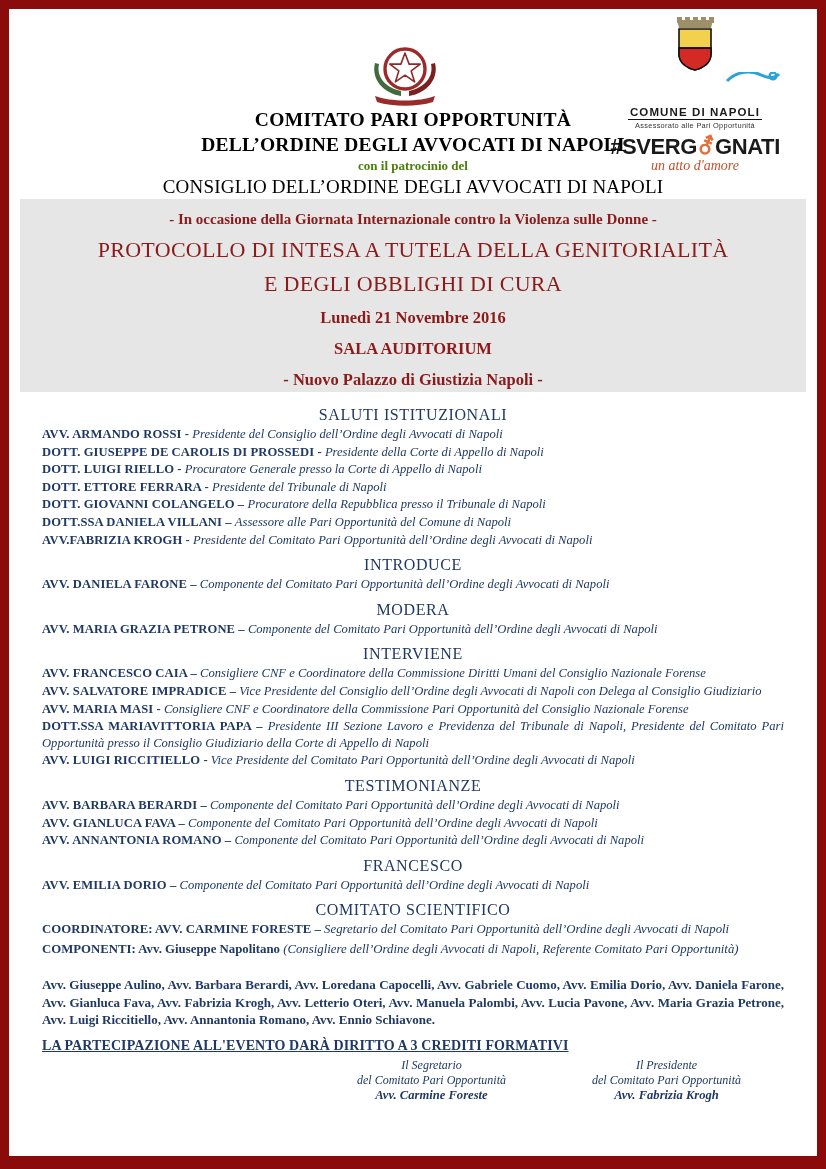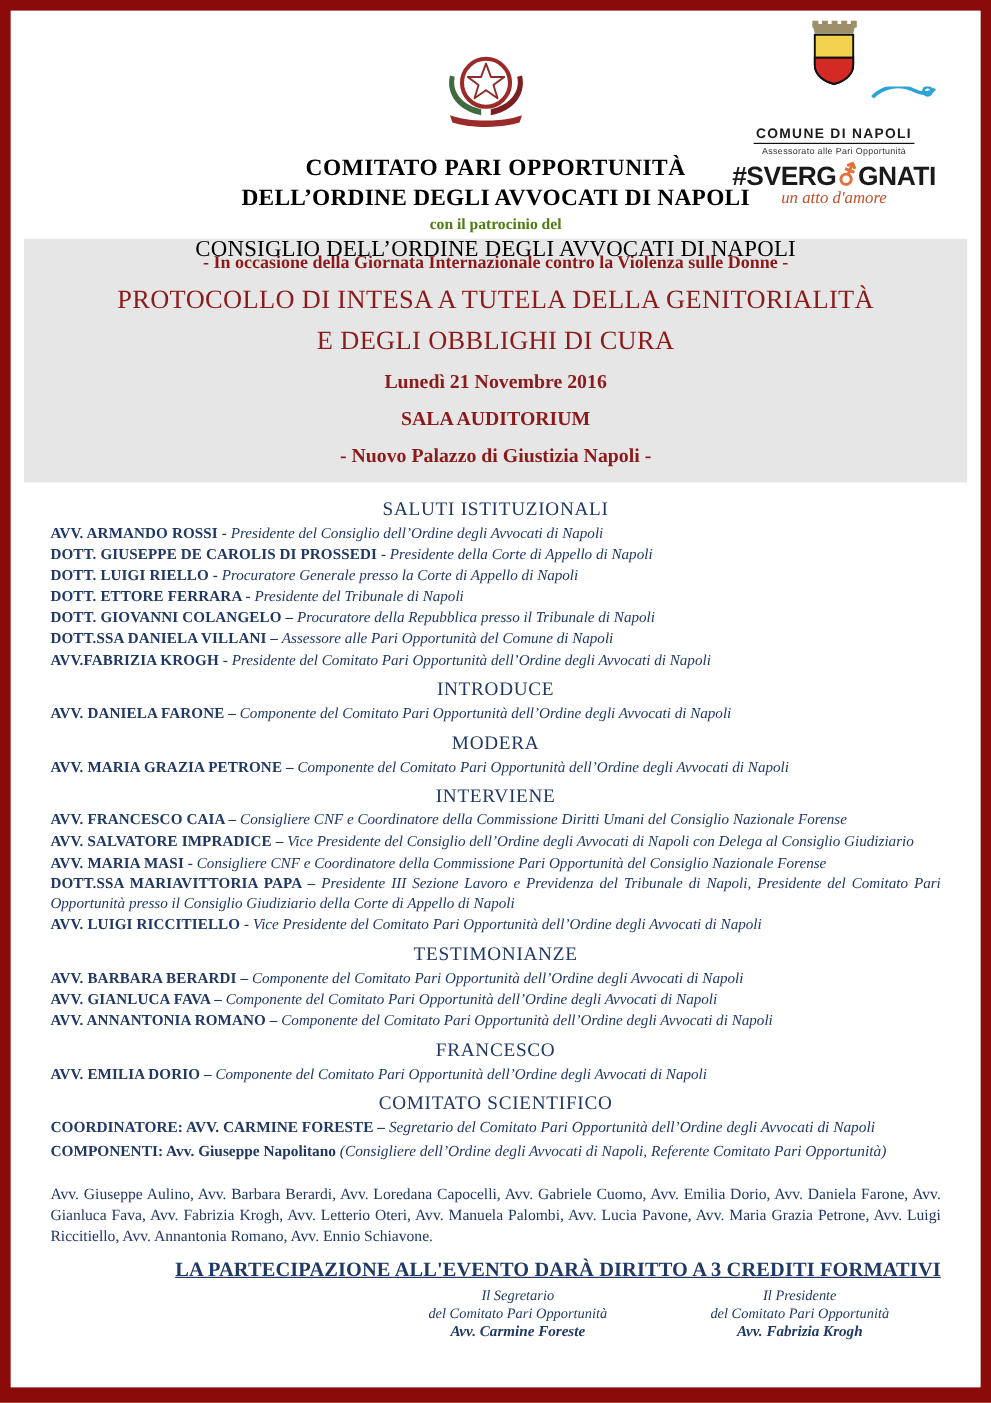--- a/index.html
+++ b/index.html
@@ -105,21 +105,20 @@
     color: #C2502A;
     margin-top: -1px;
   }
 
   .title-block {
     position: absolute;
     left: 0;
     right: 0;
     top: 98px;
     text-align: center;
-    margin-top: 21px;
   }
   .t1 {
     font-size: 19.5px;
     font-weight: bold;
     color: #000;
     letter-spacing: .4px;
     line-height: 25px;
   }
   .t2 {
     font-size: 19.5px;
@@ -137,21 +136,21 @@
   .t4 {
     font-size: 19px;
     color: #000;
     letter-spacing: .2px;
     line-height: 25px;
   }
 
   
   .gray-band {
     background: #E6E6E6;
-    padding: 9px 0 10px 0;
+    padding: 9px 0 0 0;
     text-align: center;
   }
   .g-occasion {
     font-size: 15px;
     font-weight: bold;
     color: #8B1A1A;
     line-height: 23px;
   }
   .g-main {
     font-size: 22px;
@@ -201,30 +200,30 @@
     line-height: 17.4px;
     color: #1F3864;
     margin: 0 0 2px 0;
   }
   .sci-line .nm { font-weight: bold; }
   .sci-line .ro { font-style: italic; }
   .sci-members {
     font-size: 13px;
     line-height: 17.6px;
     color: #1F3864;
-    font-weight: normal;
+    font-weight: bold;
     text-align: justify;
     margin-top: 18px;
   }
 
   
   .credits {
-    text-align: right;
+    text-align: left;
     margin-top: 9px;
-    font-size: 17px;
+    font-size: 14px;
     font-weight: bold;
     color: #1F3864;
     text-decoration: underline;
     letter-spacing: .1px;
   }
   .signs {
     display: flex;
     justify-content: flex-end;
     margin-top: 4px;
     padding: 0 22px;

